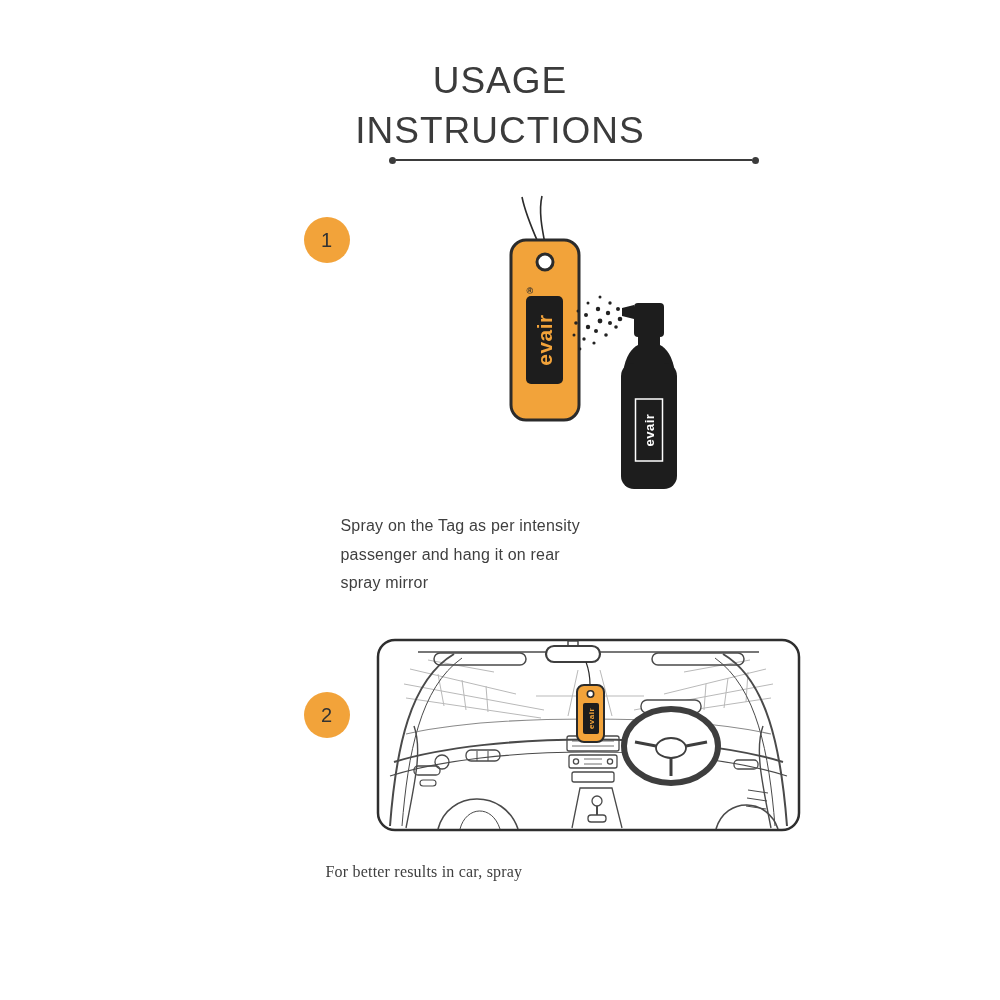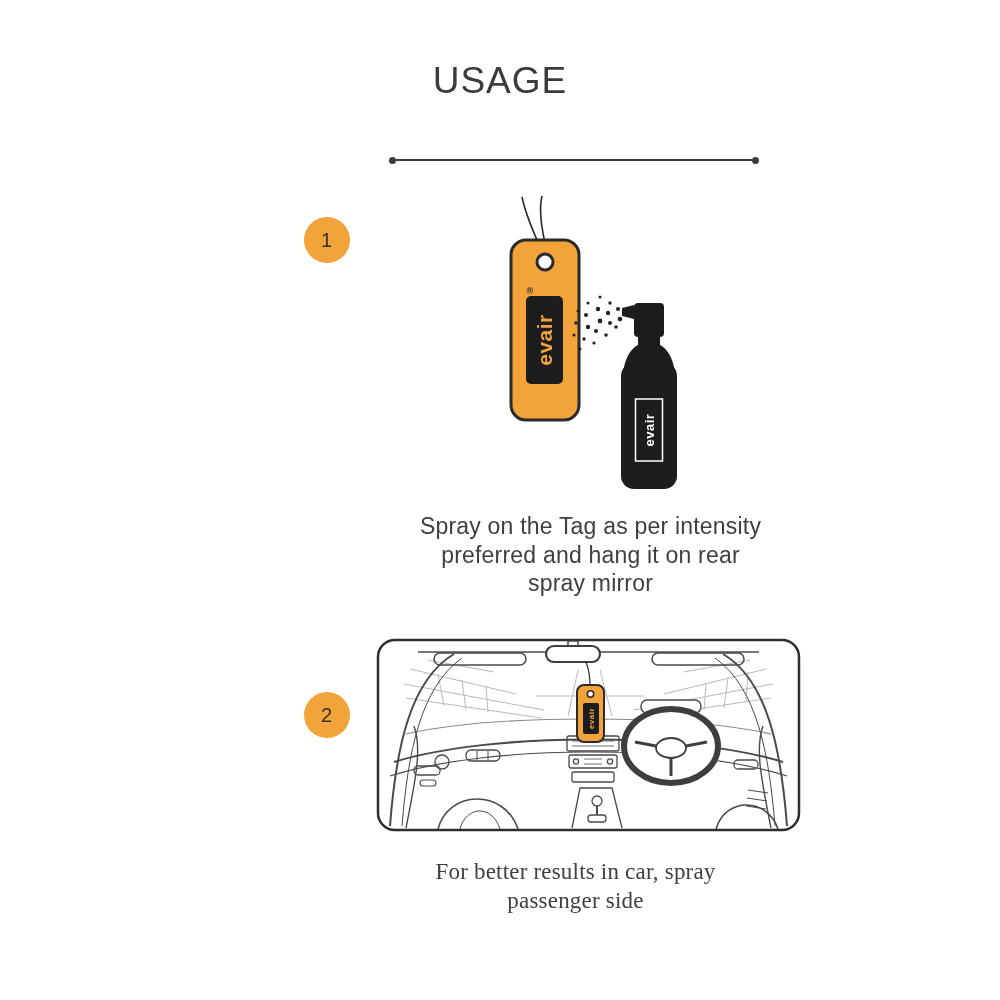--- a/index.html
+++ b/index.html
@@ -14,38 +14,39 @@
              display:flex; align-items:center; }
   .divider .dot { width:7px; height:7px; border-radius:50%; background:#3b3b3b; }
   .divider .line { flex:1; height:2px; background:#3b3b3b; }
 
   .step-badge { position:absolute; width:46px; height:46px; border-radius:50%;
                 background:#F2A33A; color:#333333; display:flex; align-items:center;
                 justify-content:center; font-size:20px; }
   #badge1 { left:233px; top:217px; }
   #badge2 { left:233px; top:692px; }
 
-  .caption { position:absolute; text-align:center; color:#3f3f3f;
-             font-size:23px; line-height:28.5px; letter-spacing:0.2px; }
+  .caption { position:absolute; text-align:left; color:#3f3f3f;
+             font-size:16px; line-height:28.5px; letter-spacing:0.2px; }
   #caption1 { left:270px; top:512px; width:500px; }
   #caption2 { left:255px; top:858px; width:500px;font-family:Liberation Serif, serif; }
 
   .illus { position:absolute; }
   #illus-step1 { left:405px; top:193px; width:230px; height:312px; }
   #illus-step2 { left:305px; top:638px; width:425px; height:194px; }
 
   svg text.logo { font-family:"Liberation Sans", sans-serif; font-weight:700; letter-spacing:0.5px; }
 </style>
 </head>
 <body>
 
 <div class="canvas">
 
   <div class="title">
     <div>USAGE</div>
+    <div>INSTRUCTIONS</div>
   </div>
 
   <div class="divider">
     <span class="dot"></span>
     <span class="line"></span>
     <span class="dot"></span>
   </div>
 
   <div class="step-badge" id="badge1">
     <span>1</span>
@@ -95,21 +96,21 @@
       <rect x="162" y="142" width="22" height="14" fill="#1d1d1d"></rect>
       <path d="M 147,180 C 149,163 156,155 162,152 L 184,152 C 190,155 197,163 199,180 Z" fill="#1d1d1d"></path>
       <rect x="145" y="170" width="56" height="126" rx="13" fill="#1d1d1d"></rect>
       <rect x="159.5" y="206" width="27" height="62" fill="none" stroke="#ffffff" stroke-width="1.5"></rect>
       <text class="logo" x="173" y="237" transform="rotate(-90 173 237)" font-size="13" fill="#ffffff" text-anchor="middle" dominant-baseline="central">evair</text>
     </g>
   </svg>
 
   <div class="caption" id="caption1">
     <div>Spray on the Tag as per intensity</div>
-    <div>preferred and hang it on rear</div>
+    <div>passenger and hang it on rear</div>
     <div>spray mirror</div>
   </div>
 
   <div class="step-badge" id="badge2">
     <span>2</span>
   </div>
 
   <svg class="illus" id="illus-step2" viewBox="0 0 425 194">
     <rect x="2" y="2" width="421" height="190" rx="17" fill="#ffffff" stroke="#2e2e2e" stroke-width="2.5"></rect>
 
@@ -204,16 +205,15 @@
       <path d="M 210,24 C 213,32 214,40 214,47" fill="none" stroke="#2b2b2b" stroke-width="1.2"></path>
       <rect x="201" y="47" width="27" height="57" rx="7" fill="#F2A33A" stroke="#2b2b2b" stroke-width="2"></rect>
       <circle cx="214.5" cy="56" r="3.2" fill="#ffffff" stroke="#2b2b2b" stroke-width="1.6"></circle>
       <rect x="207" y="65" width="16" height="31" rx="2" fill="#1d1d1d"></rect>
       <text class="logo" x="215" y="80.5" transform="rotate(-90 215 80.5)" font-size="8" fill="#F2A33A" text-anchor="middle" dominant-baseline="central">evair</text>
     </g>
   </svg>
 
   <div class="caption" id="caption2">
     <div>For better results in car, spray</div>
-    <div>passenger side</div>
   </div>
 
 </div>
 
 </body></html>

